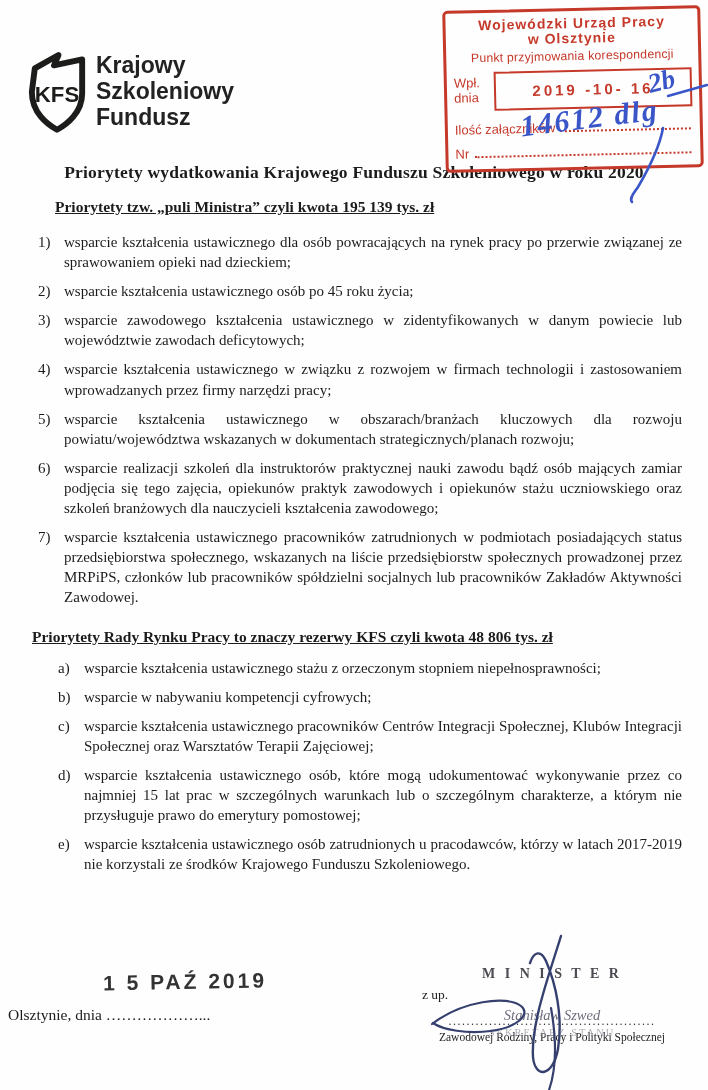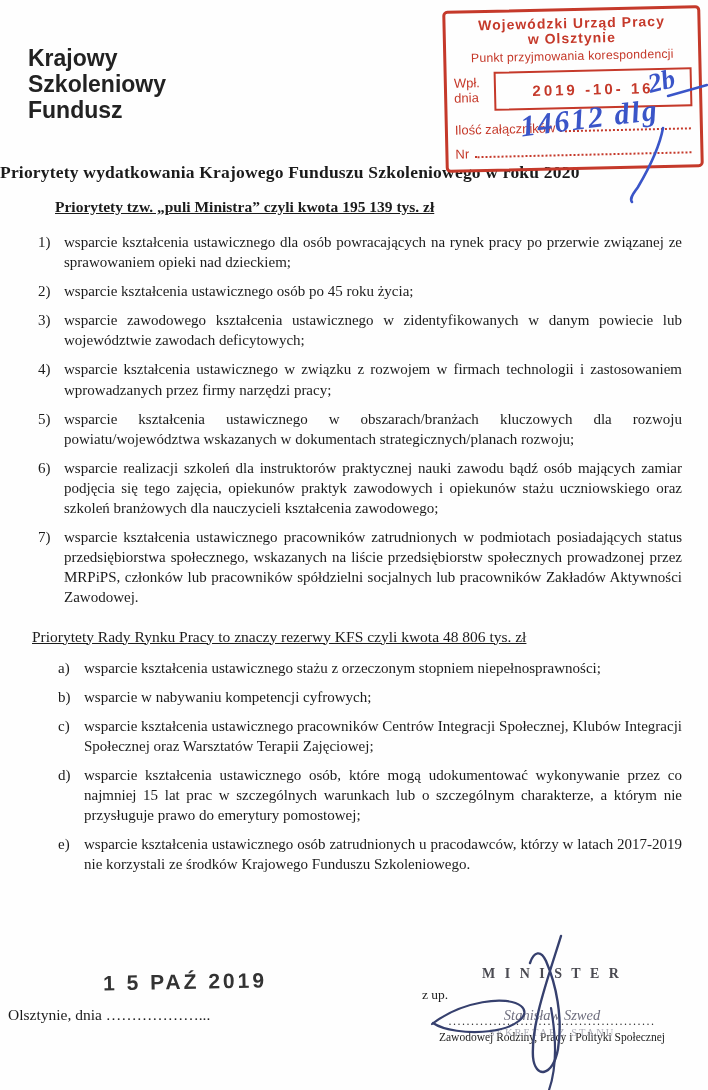--- a/index.html
+++ b/index.html
@@ -4,21 +4,21 @@
 <style>
   html,body{margin:0;padding:0;}
   body{width:708px;height:1090px;background:#fefefe;position:relative;overflow:hidden;
        font-family:"Liberation Serif",serif;color:#1b1b1b;}
   .page{position:relative;width:708px;height:1090px;}
 
   
   .header{position:relative;height:162px;}
   .logo{position:absolute;left:20px;top:46px;display:flex;align-items:center;}
   .logo svg{display:block;}
-  .logo-text{margin-left:8px;font-family:"Liberation Sans",sans-serif;font-weight:bold;
+  .logo-text{margin-left:2px;font-family:"Liberation Sans",sans-serif;font-weight:bold;
              font-size:23px;line-height:1.12;color:#222;}
 
   
   .stamp{position:absolute;top:8px;right:6px;width:238px;border:3px solid #c5392a;border-radius:5px;
          padding:5px 7px 8px;transform:rotate(-1.3deg);color:#c5392a;
          font-family:"Liberation Sans",sans-serif;background:rgba(255,255,255,0.0);z-index:2;}
   .st-l1{font-weight:bold;font-size:14px;text-align:center;letter-spacing:1px;line-height:1.1;}
   .st-l2{font-weight:bold;font-size:14px;text-align:center;letter-spacing:1px;line-height:1.1;}
   .st-l3{font-size:12.3px;text-align:center;letter-spacing:0.2px;margin-top:2px;}
   .st-row{display:flex;align-items:center;margin-top:7px;}
@@ -29,24 +29,24 @@
   .leader{flex:1;border-bottom:2px dotted #c5392a;margin:0 2px 3px 5px;height:1px;}
   .st-nr{margin-top:9px;}
 
   
   .hw{position:absolute;color:#3a55c8;font-family:"Liberation Serif",serif;
       font-style:italic;z-index:6;white-space:nowrap;}
   .hw-mark{left:648px;top:66px;font-size:27px;transform:rotate(-14deg);font-weight:bold;}
   .hw-number{left:520px;top:101px;font-size:30px;transform:rotate(-7deg);font-weight:bold;letter-spacing:2px;}
 
   
-  .title{margin:0;font-size:17.5px;font-weight:bold;letter-spacing:0.2px;}
+  .title{margin:0;text-align:center;font-size:17.5px;font-weight:bold;letter-spacing:0.2px;}
   .content{padding:0 26px 0 38px;}
   .h1{margin:15px 0 0 17px;font-size:15.5px;font-weight:bold;text-decoration:underline;}
-  .h2{margin:20px 0 0 -6px;font-size:15.5px;font-weight:normal;text-decoration:underline;}
+  .h2{margin:20px 0 0 -6px;font-size:15.5px;font-weight:bold;text-decoration:underline;}
 
   
   .list{margin-top:16px;}
   .item{display:flex;margin-top:9px;font-size:15px;line-height:1.34;}
   .marker{flex:none;width:26px;}
   .itext{flex:1;text-align:justify;}
   .indent .marker{margin-left:20px;}
   .list2{margin-top:12px;}
 
   
@@ -68,20 +68,26 @@
   .ink-overlay{position:absolute;left:0;top:0;width:708px;height:1090px;z-index:5;pointer-events:none;}
 </style>
 </head>
 <body>
 
 <div class="page">
 
   <div class="header">
 
     <div class="logo">
+      <span>
+        <svg width="74" height="92" viewBox="0 0 100 124">
+          <path d="M20,30 L52,12 L46,26 L84,18 L84,64 C84,90 63,106 50,113 C37,106 16,90 16,62 Z" fill="none" stroke="#1c1c1a" stroke-width="8" stroke-linejoin="round"></path>
+          <text x="50" y="76" text-anchor="middle" font-family="Liberation Sans, sans-serif" font-size="30" font-weight="bold" fill="#1c1c1a">KFS</text>
+        </svg>
+      </span>
       <div class="logo-text">
         <div>Krajowy</div>
         <div>Szkoleniowy</div>
         <div>Fundusz</div>
       </div>
     </div>
 
     <div class="stamp">
       <div class="st-l1">Wojewódzki Urząd Pracy</div>
       <div class="st-l2">w Olsztynie</div>

